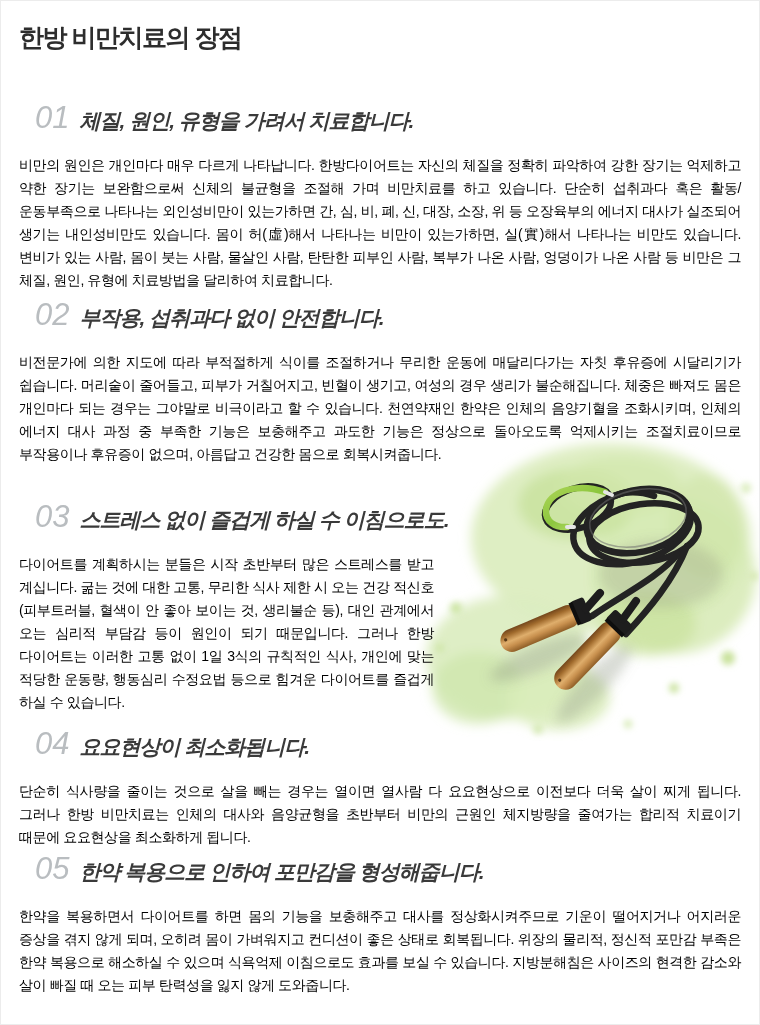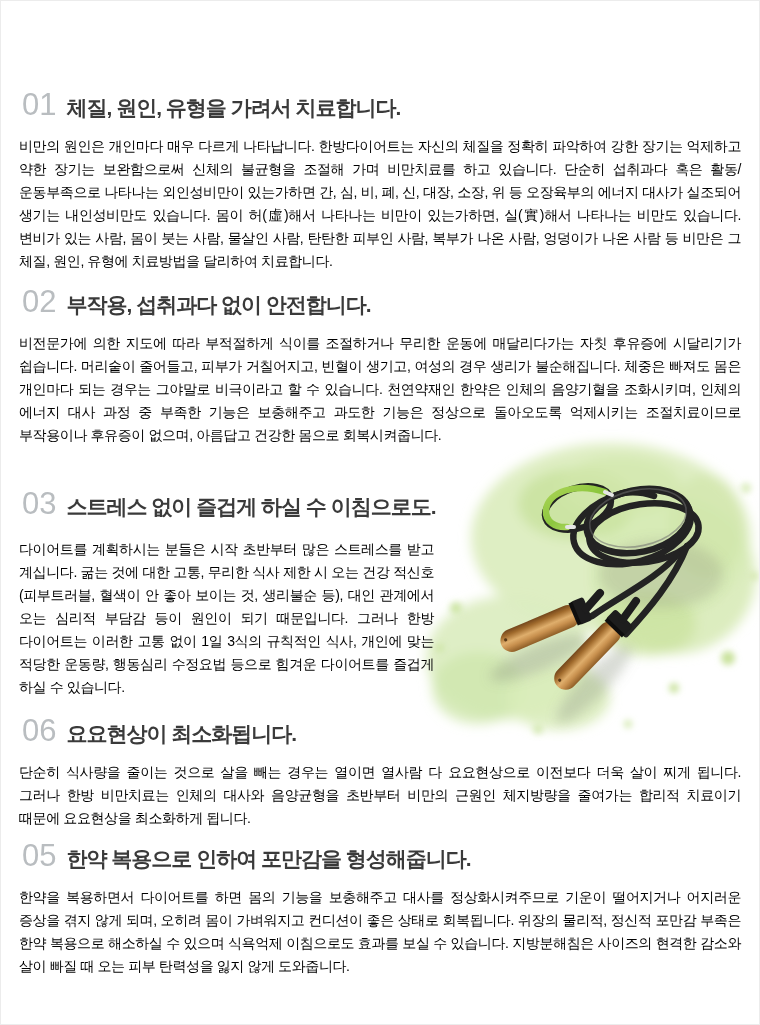--- a/index.html
+++ b/index.html
@@ -11,21 +11,21 @@
     box-sizing:border-box;
     overflow:hidden;
     font-family:"Liberation Sans","DejaVu Sans",sans-serif;
   }
   .page-title{
     position:absolute;left:18px;top:20px;margin:0;
     font-size:25px;font-weight:bold;color:#2d2d2d;
     letter-spacing:-1.5px;
   }
   .section{position:absolute;left:18px;right:18px;z-index:2;}
-  .sec-head{margin:3px;line-height:34px;white-space:nowrap;}
+  .sec-head{margin:16px;line-height:34px;white-space:nowrap;font-style:italic;}
   .sec-num{
     font-size:31px;color:#b9bdc0;font-weight:400;
     letter-spacing:0;margin-right:10px;vertical-align:baseline;
   }
   .sec-title{
     font-size:21px;color:#3a3a3a;font-weight:bold;letter-spacing:-1px;
   }
   .sec-body{
     margin:10px 0 0 0;
     font-size:14px;line-height:23px;color:#000000;
@@ -42,20 +42,21 @@
   .illustration{
     position:absolute;left:415px;top:425px;width:345px;height:315px;
     z-index:1;
   }
 </style>
 </head>
 <body>
 
 <div class="page">
 
+  <h1 class="page-title">한방 비만치료의 장점</h1>
 
   <svg class="illustration" viewBox="0 0 345 315" xmlns="http://www.w3.org/2000/svg" aria-hidden="true">
     <defs>
       <filter id="soft" x="-40%" y="-40%" width="180%" height="180%">
         <feGaussianBlur stdDeviation="6"></feGaussianBlur>
       </filter>
       <filter id="soft2" x="-60%" y="-60%" width="220%" height="220%">
         <feGaussianBlur stdDeviation="3"></feGaussianBlur>
       </filter>
       <linearGradient id="wood" x1="0" y1="-12" x2="0" y2="12" gradientUnits="userSpaceOnUse">
@@ -156,21 +157,21 @@
 
   <section class="section" id="sec-03">
     <h2 class="sec-head">
       <span class="sec-num">03</span><span class="sec-title">스트레스 없이 즐겁게 하실 수 이침으로도.</span>
     </h2>
     <p class="sec-body">다이어트를 계획하시는 분들은 시작 초반부터 많은 스트레스를 받고 계십니다. 굶는 것에 대한 고통, 무리한 식사 제한 시 오는 건강 적신호 (피부트러블, 혈색이 안 좋아 보이는 것, 생리불순 등), 대인 관계에서 오는 심리적 부담감 등이 원인이 되기 때문입니다. 그러나 한방 다이어트는 이러한 고통 없이 1일 3식의 규칙적인 식사, 개인에 맞는 적당한 운동량, 행동심리 수정요법 등으로 힘겨운 다이어트를 즐겁게 하실 수 있습니다.</p>
   </section>
 
   <section class="section" id="sec-04">
     <h2 class="sec-head">
-      <span class="sec-num">06</span><span class="sec-title">요요현상이 최소화됩니다.</span>
+      <span class="sec-num">04</span><span class="sec-title">요요현상이 최소화됩니다.</span>
     </h2>
     <p class="sec-body">단순히 식사량을 줄이는 것으로 살을 빼는 경우는 열이면 열사람 다 요요현상으로 이전보다 더욱 살이 찌게 됩니다. 그러나 한방 비만치료는 인체의 대사와 음양균형을 초반부터 비만의 근원인 체지방량을 줄여가는 합리적 치료이기 때문에 요요현상을 최소화하게 됩니다.</p>
   </section>
 
   <section class="section" id="sec-05">
     <h2 class="sec-head">
       <span class="sec-num">05</span><span class="sec-title">한약 복용으로 인하여 포만감을 형성해줍니다.</span>
     </h2>
     <p class="sec-body">한약을 복용하면서 다이어트를 하면 몸의 기능을 보충해주고 대사를 정상화시켜주므로 기운이 떨어지거나 어지러운 증상을 겪지 않게 되며, 오히려 몸이 가벼워지고 컨디션이 좋은 상태로 회복됩니다. 위장의 물리적, 정신적 포만감 부족은 한약 복용으로 해소하실 수 있으며 식욕억제 이침으로도 효과를 보실 수 있습니다. 지방분해침은 사이즈의 현격한 감소와 살이 빠질 때 오는 피부 탄력성을 잃지 않게 도와줍니다.</p>
   </section>

